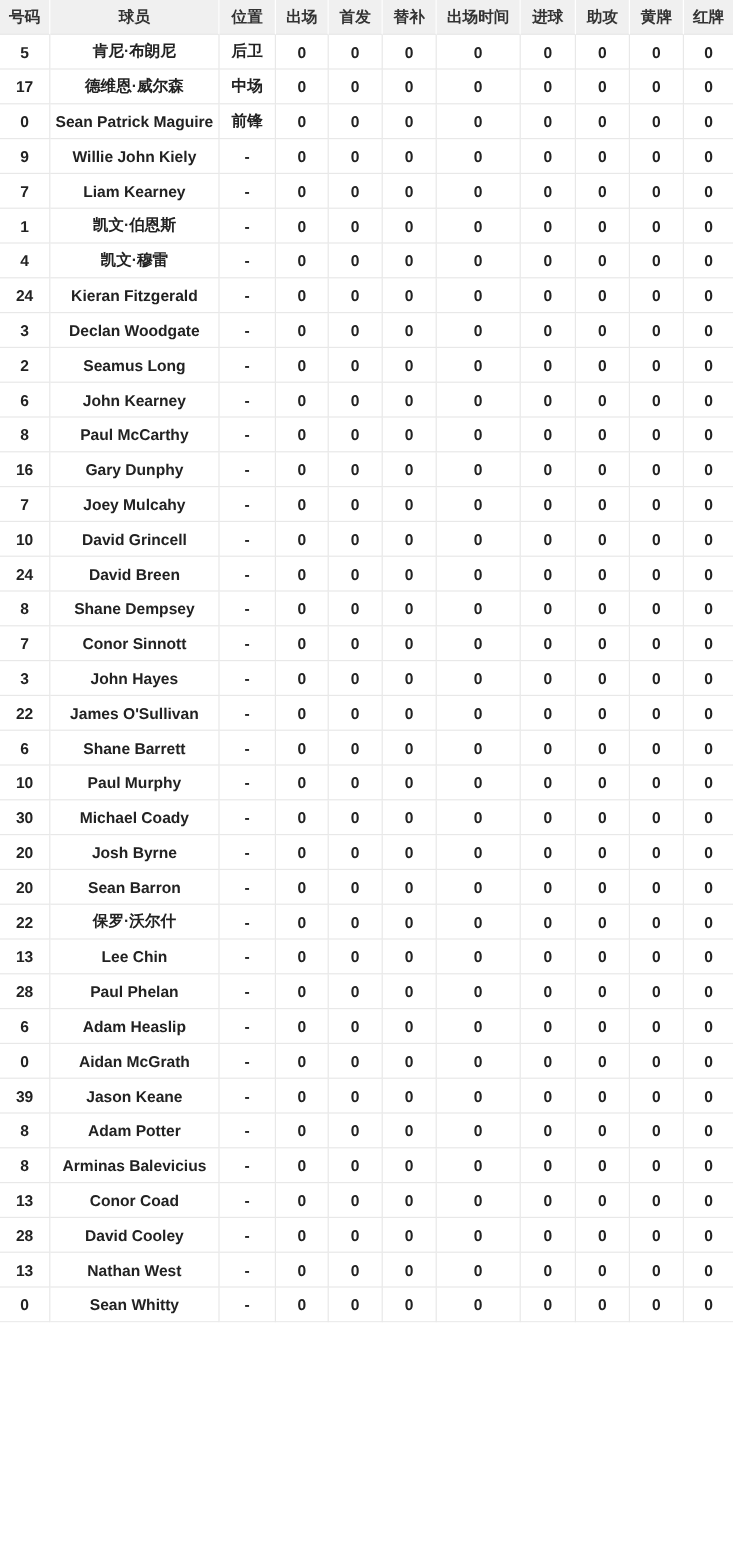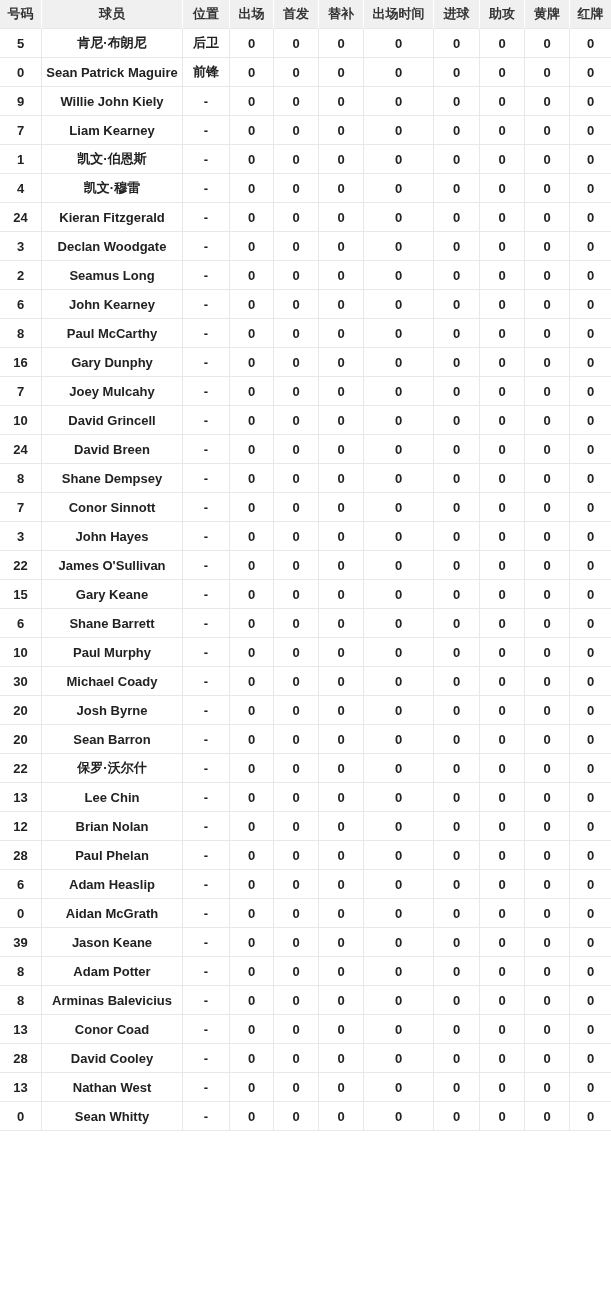--- a/index.html
+++ b/index.html
@@ -93,20 +93,33 @@
         <td>0</td>
         <td>0</td>
         <td>0</td>
         <td>0</td>
         <td>0</td>
         <td>0</td>
         <td>0</td>
         <td>0</td>
       </tr>
       <tr>
+        <td>17</td>
+        <td>德维恩·威尔森</td>
+        <td>中场</td>
+        <td>0</td>
+        <td>0</td>
+        <td>0</td>
+        <td>0</td>
+        <td>0</td>
+        <td>0</td>
+        <td>0</td>
+        <td>0</td>
+      </tr>
+      <tr>
         <td>0</td>
         <td>Sean Patrick Maguire</td>
         <td>前锋</td>
         <td>0</td>
         <td>0</td>
         <td>0</td>
         <td>0</td>
         <td>0</td>
         <td>0</td>
         <td>0</td>
@@ -327,33 +340,20 @@
         <td>0</td>
         <td>0</td>
         <td>0</td>
         <td>0</td>
         <td>0</td>
         <td>0</td>
         <td>0</td>
         <td>0</td>
       </tr>
       <tr>
-        <td>15</td>
-        <td>Gary Keane</td>
-        <td>-</td>
-        <td>0</td>
-        <td>0</td>
-        <td>0</td>
-        <td>0</td>
-        <td>0</td>
-        <td>0</td>
-        <td>0</td>
-        <td>0</td>
-      </tr>
-      <tr>
         <td>6</td>
         <td>Shane Barrett</td>
         <td>-</td>
         <td>0</td>
         <td>0</td>
         <td>0</td>
         <td>0</td>
         <td>0</td>
         <td>0</td>
         <td>0</td>
@@ -420,33 +420,20 @@
         <td>0</td>
         <td>0</td>
         <td>0</td>
         <td>0</td>
         <td>0</td>
         <td>0</td>
       </tr>
       <tr>
         <td>13</td>
         <td>Lee Chin</td>
-        <td>-</td>
-        <td>0</td>
-        <td>0</td>
-        <td>0</td>
-        <td>0</td>
-        <td>0</td>
-        <td>0</td>
-        <td>0</td>
-        <td>0</td>
-      </tr>
-      <tr>
-        <td>12</td>
-        <td>Brian Nolan</td>
         <td>-</td>
         <td>0</td>
         <td>0</td>
         <td>0</td>
         <td>0</td>
         <td>0</td>
         <td>0</td>
         <td>0</td>
         <td>0</td>
       </tr>

